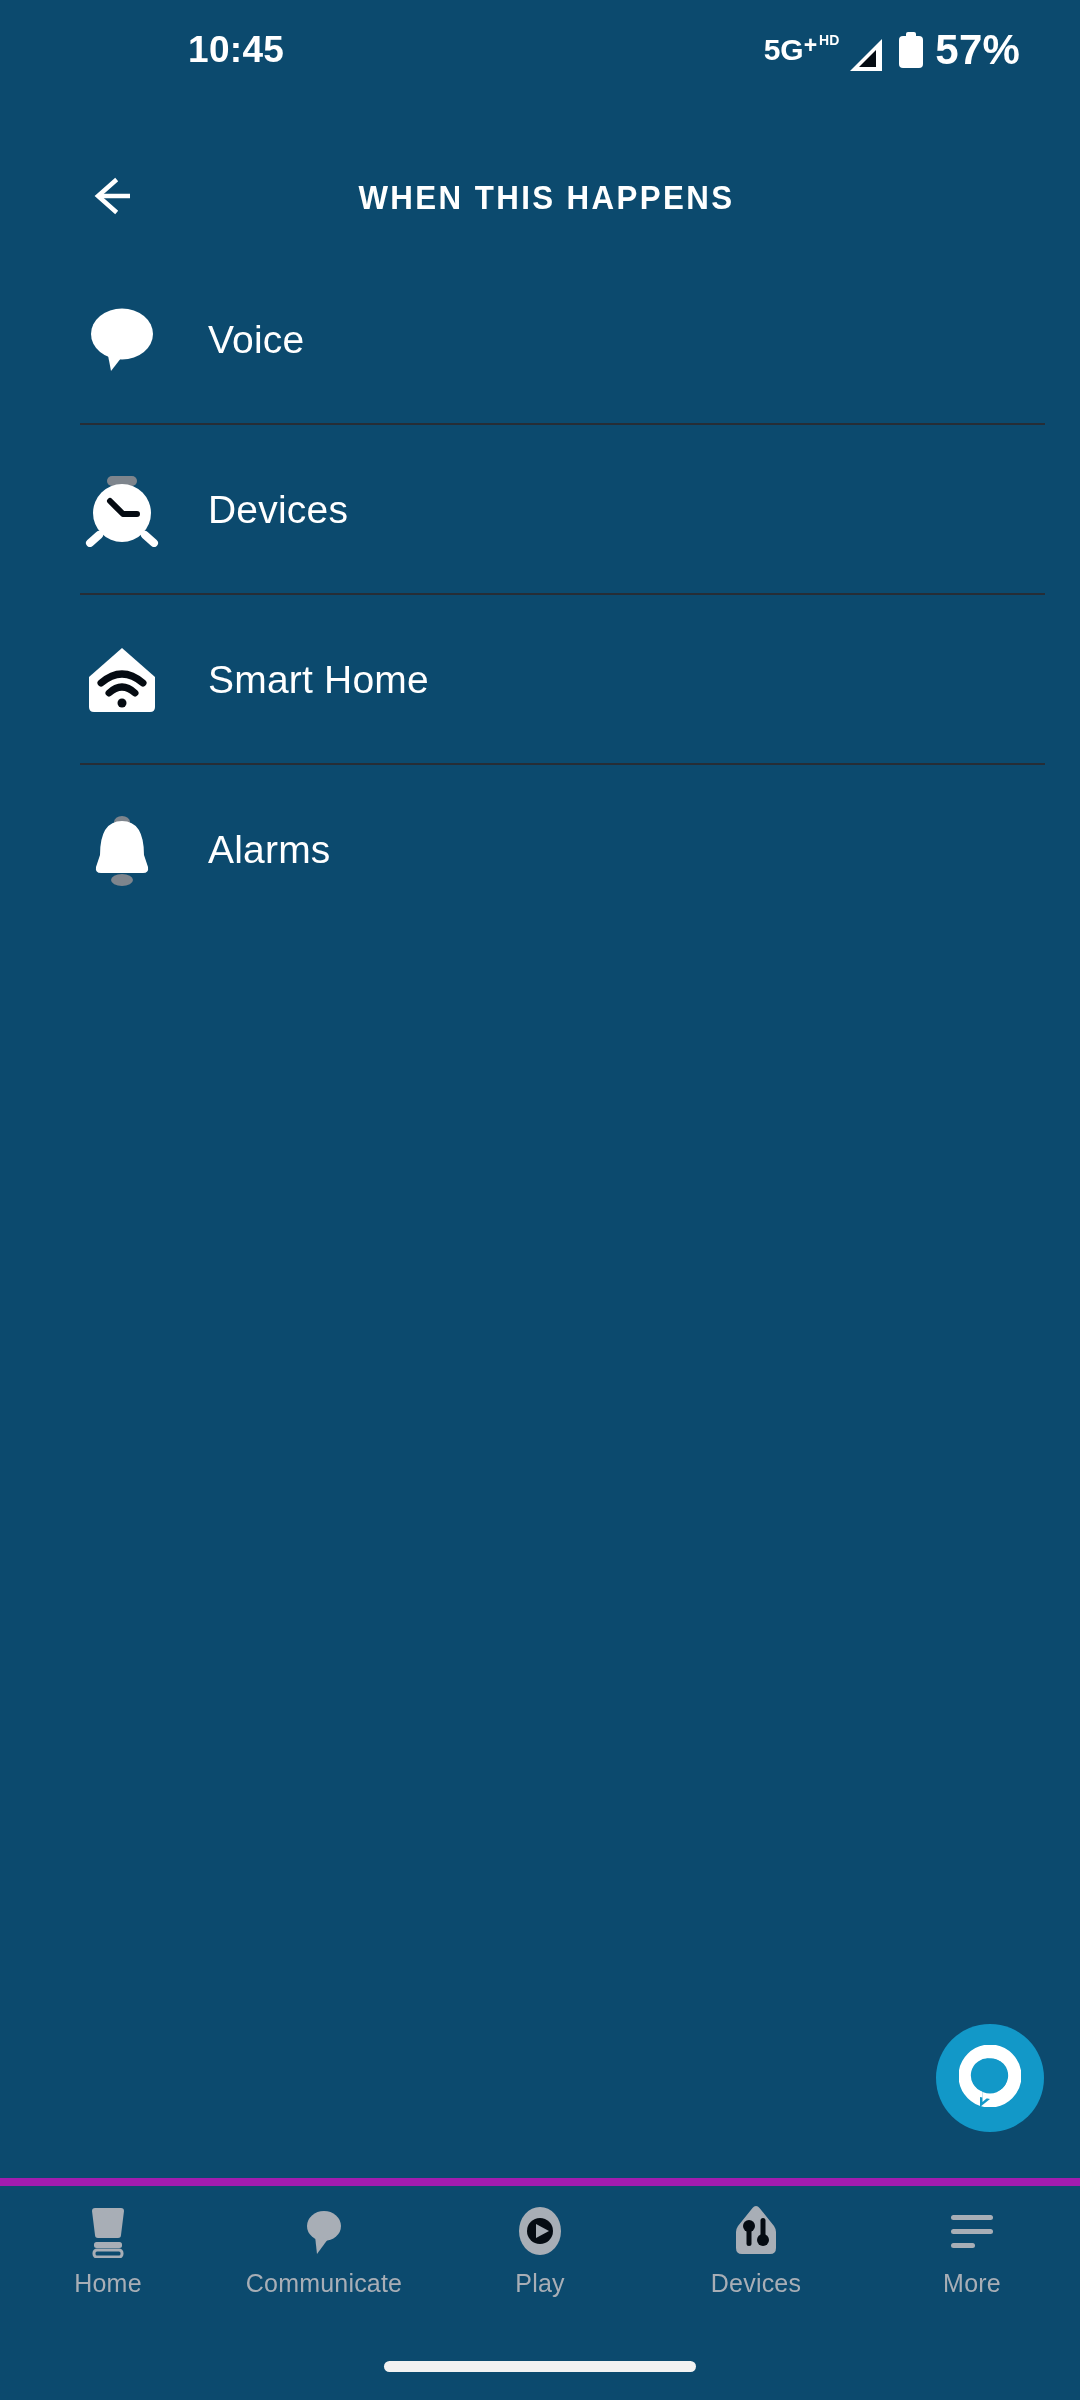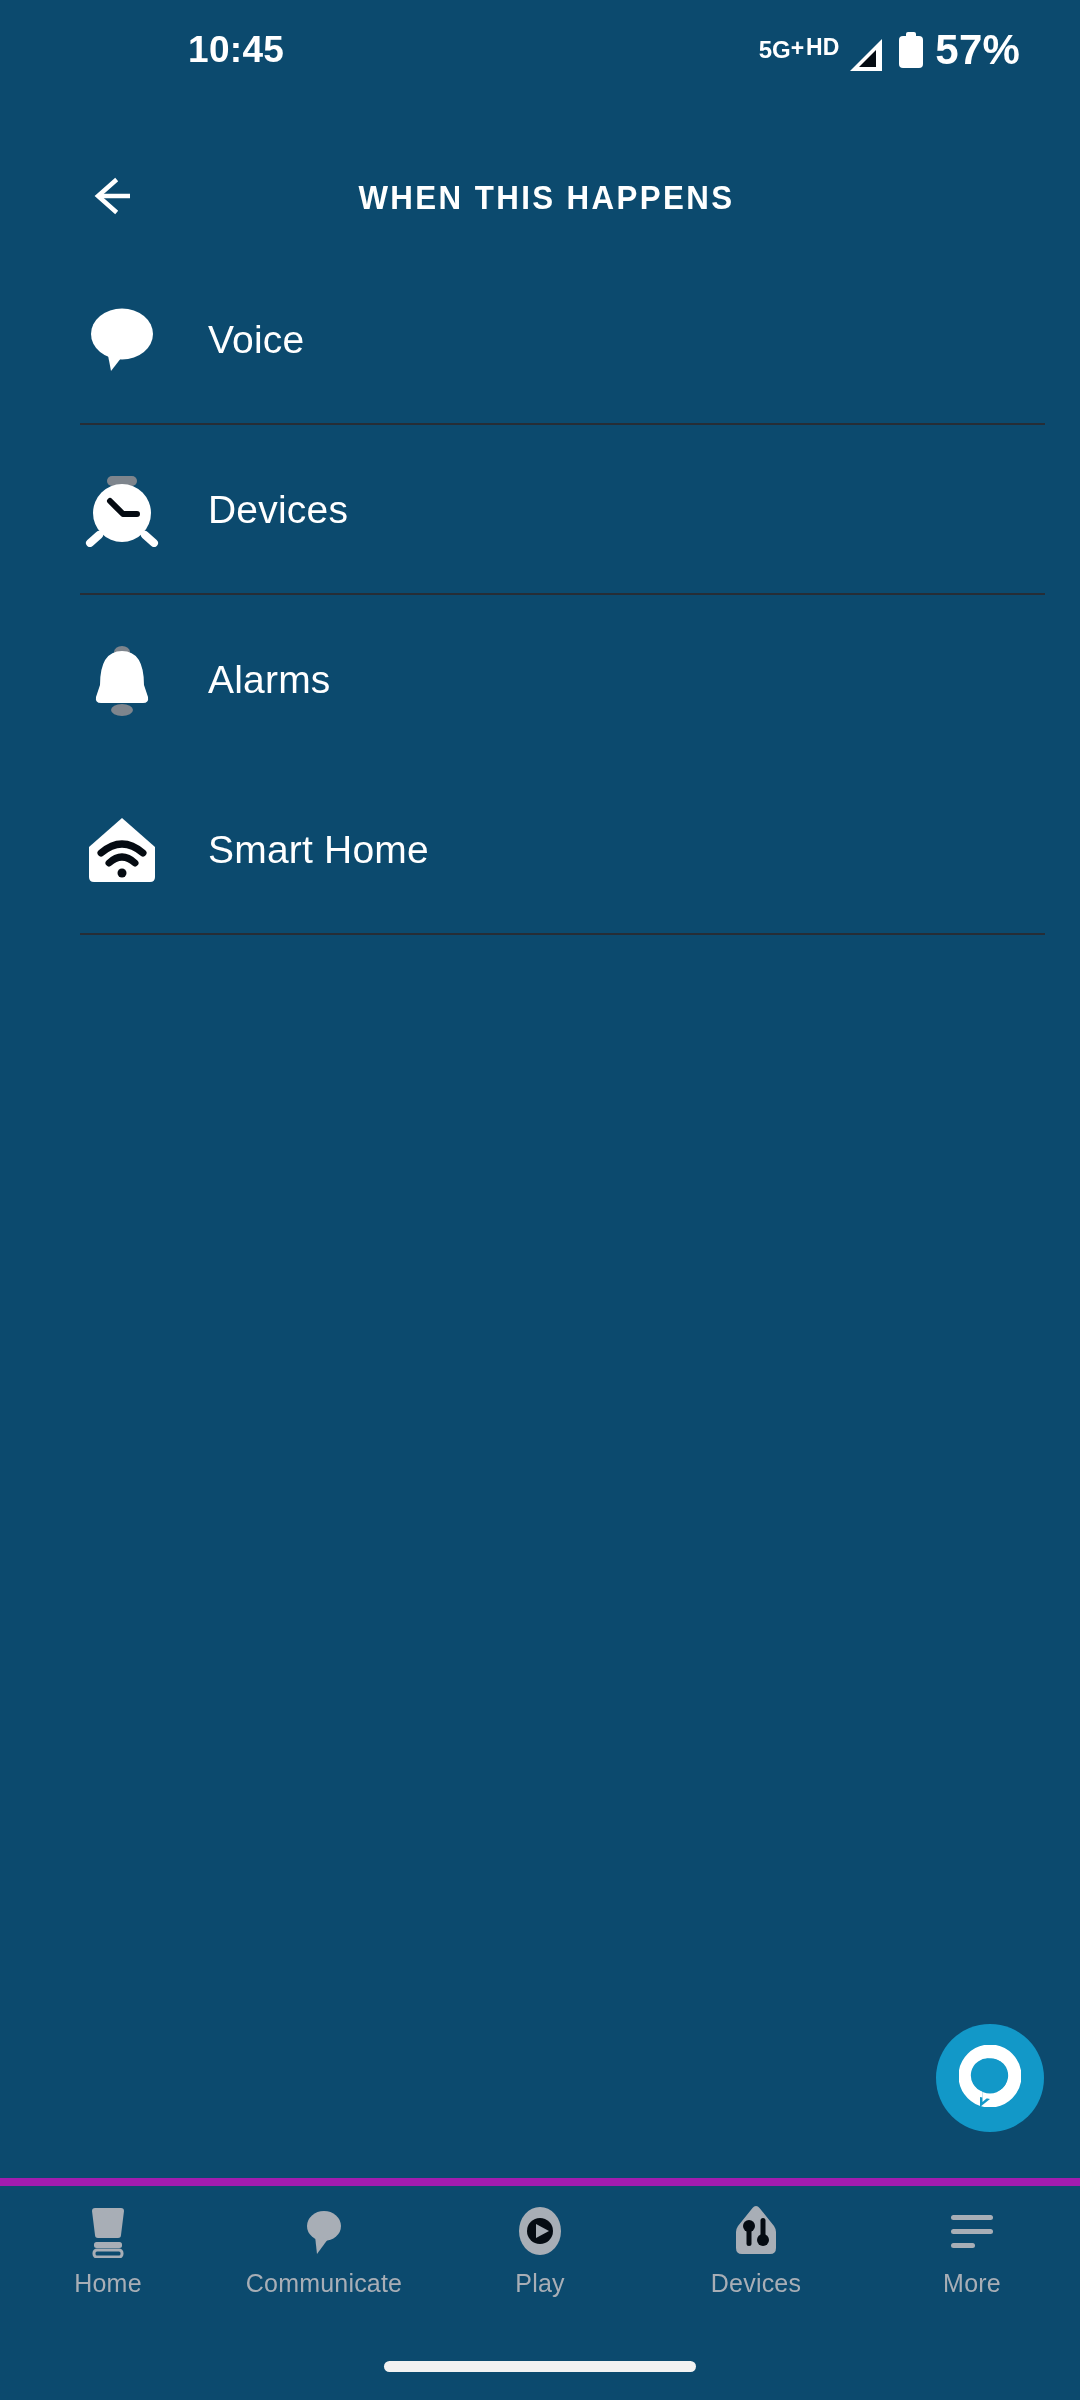--- a/index.html
+++ b/index.html
@@ -22,23 +22,23 @@
     display:flex; align-items:center; justify-content:space-between;
     padding:0 60px 0 0;
   }
   .sb-time {
     font-size:37px; font-weight:bold; color:#ffffff;
     letter-spacing:0.3px;
     margin-left:188px;
   }
   .sb-right { display:flex; align-items:center; gap:9px; }
   .sb-net { display:flex; align-items:flex-start; }
-  .sb-5g { font-size:24px; font-weight:bold; color:#fff; line-height:1; }
+  .sb-5g { font-size:30px; font-weight:bold; color:#fff; line-height:1; }
   .sb-plus { font-size:23px; font-weight:bold; color:#fff; line-height:1; position:relative; top:-1px; }
-  .sb-hd { font-size:23px; font-weight:bold; color:#fff; line-height:1; position:relative; top:-2px; margin-left:2px; }
+  .sb-hd { font-size:14px; font-weight:bold; color:#fff; line-height:1; position:relative; top:-2px; margin-left:2px; }
   .sb-signal { width:38px; height:34px; position:relative; margin-left:-2px; align-self:flex-end; margin-bottom:2px;}
   .sb-battery { width:24px; height:36px; position:relative; margin-left:6px; }
   .sb-battery .cap {
     position:absolute; top:0; left:7px; width:10px; height:5px;
     background:#ffffff; border-radius:2px 2px 0 0;
   }
   .sb-battery .body {
     position:absolute; top:4px; left:0; width:24px; height:32px;
     background:#ffffff; border-radius:4px;
   }
@@ -182,39 +182,39 @@
           <path d="M25 28 L38 41 L52 41" fill="none" stroke="#050b12" stroke-width="6" stroke-linecap="round" stroke-linejoin="round"></path>
         </svg>
       </div>
       <div class="row-label">Devices</div>
       <div class="row-divider"></div>
     </div>
 
     <div class="row">
       <div class="row-icon">
         <svg width="74" height="74" viewBox="0 0 74 74">
-          <ellipse cx="37" cy="9" rx="8" ry="6" fill="#7e858d"></ellipse>
-          <ellipse cx="37" cy="67" rx="11" ry="6" fill="#7e858d"></ellipse>
-          <path d="M37 8 Q59 8 59 42 L63 54 Q64 60 58 60 L16 60 Q10 60 11 54 L15 42 Q15 8 37 8 Z" fill="#ffffff"></path>
-        </svg>
-      </div>
-      <div class="row-label">Alarms</div>
-    </div>
-
-    <div class="row">
-      <div class="row-icon">
-        <svg width="74" height="74" viewBox="0 0 74 74">
           <path d="M37 5 L70 34 L70 64 Q70 69 65 69 L9 69 Q4 69 4 64 L4 34 Z" fill="#ffffff"></path>
           <path d="M16 40 Q37 22 58 40" fill="none" stroke="#050b12" stroke-width="7" stroke-linecap="round"></path>
           <path d="M24 50 Q37 38 50 50" fill="none" stroke="#050b12" stroke-width="7" stroke-linecap="round"></path>
           <circle cx="37" cy="60" r="4.5" fill="#050b12"></circle>
         </svg>
       </div>
       <div class="row-label">Smart Home</div>
       <div class="row-divider"></div>
+    </div>
+
+    <div class="row">
+      <div class="row-icon">
+        <svg width="74" height="74" viewBox="0 0 74 74">
+          <ellipse cx="37" cy="9" rx="8" ry="6" fill="#7e858d"></ellipse>
+          <ellipse cx="37" cy="67" rx="11" ry="6" fill="#7e858d"></ellipse>
+          <path d="M37 8 Q59 8 59 42 L63 54 Q64 60 58 60 L16 60 Q10 60 11 54 L15 42 Q15 8 37 8 Z" fill="#ffffff"></path>
+        </svg>
+      </div>
+      <div class="row-label">Alarms</div>
     </div>
 
   </div>
 
   <div class="fab">
     <span>
       <svg width="62" height="62" viewBox="0 0 62 62">
         <path d="M31 3 A28 28 0 1 1 23.5 58 L26.5 46.5 A17 17 0 1 0 31 13.5 A17 17 0 0 0 23.5 46.5 L23.5 58 A28 28 0 0 1 31 3 Z" fill="#ffffff"></path>
         <circle cx="31" cy="31" r="28" fill="none" stroke="#ffffff" stroke-width="7"></circle>
         <path d="M21 52 L21 62 L31 54 Z" fill="#1298c8"></path>

